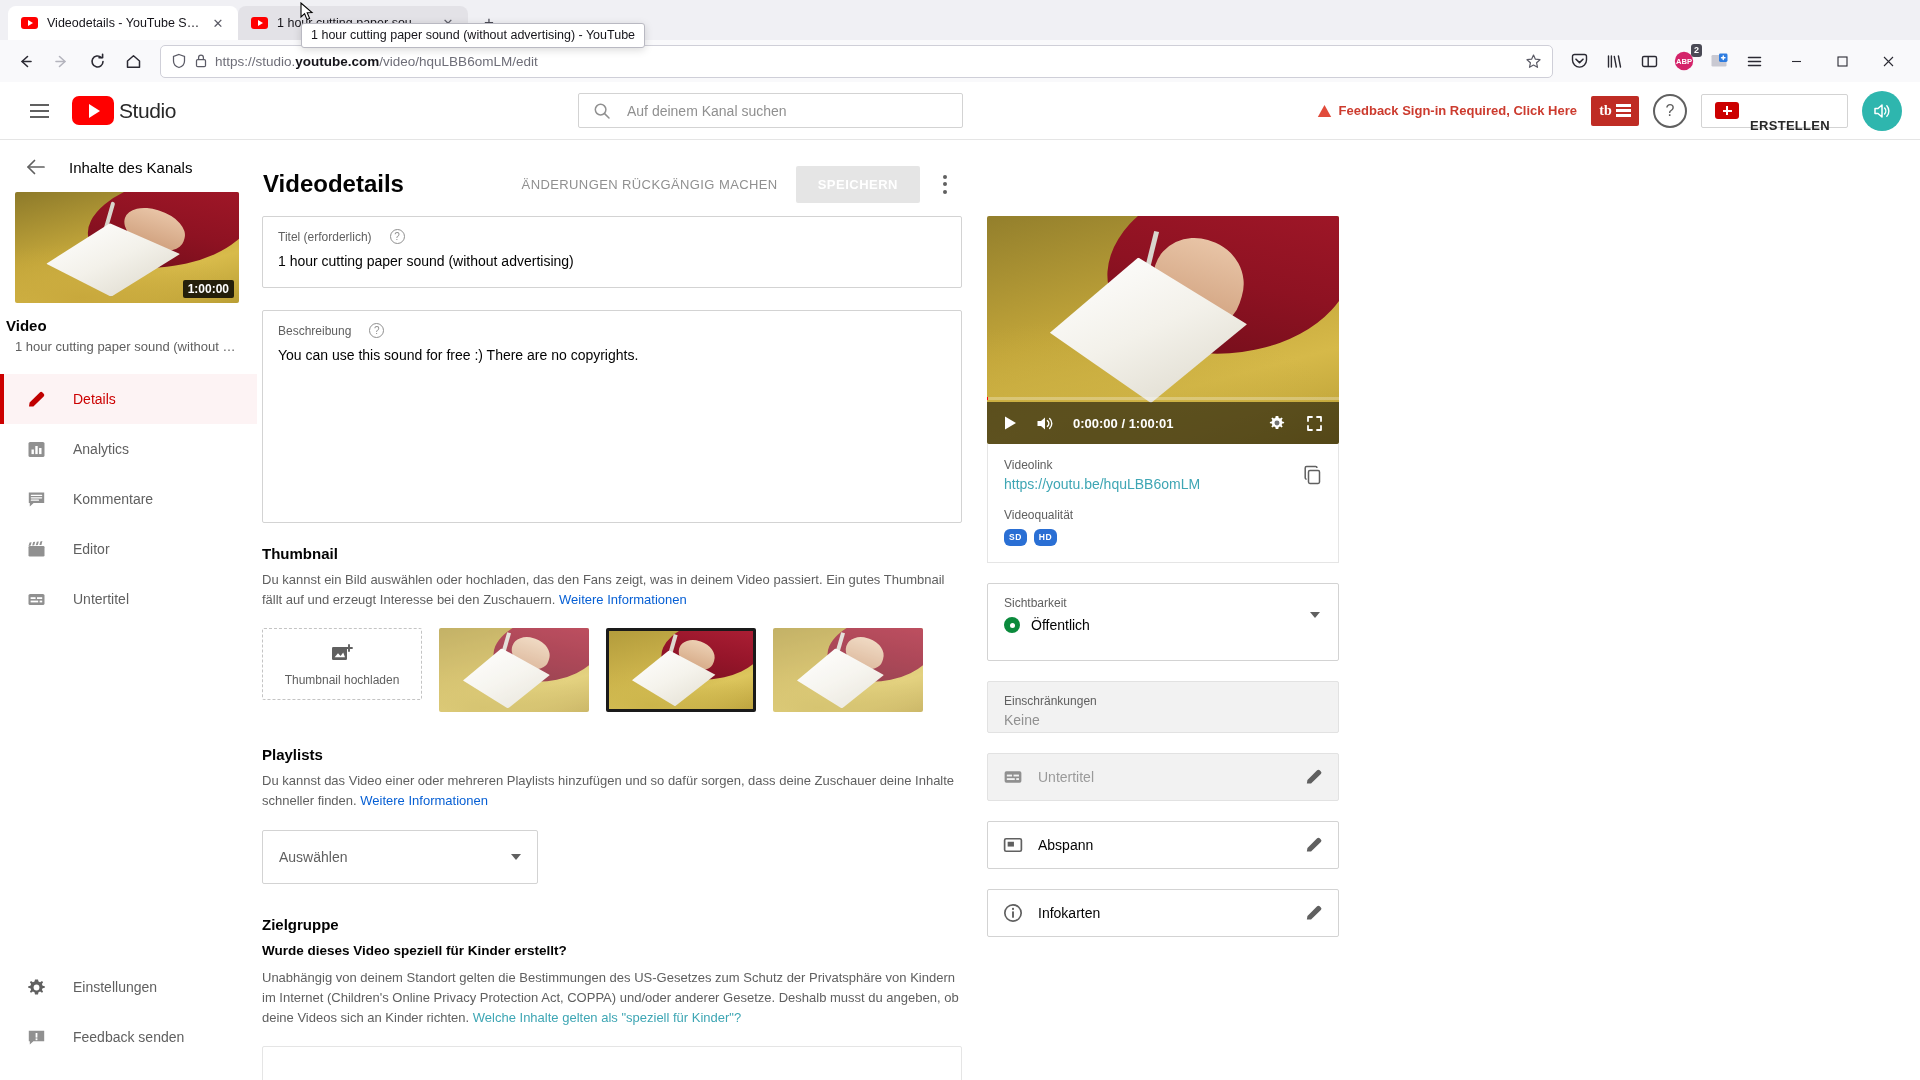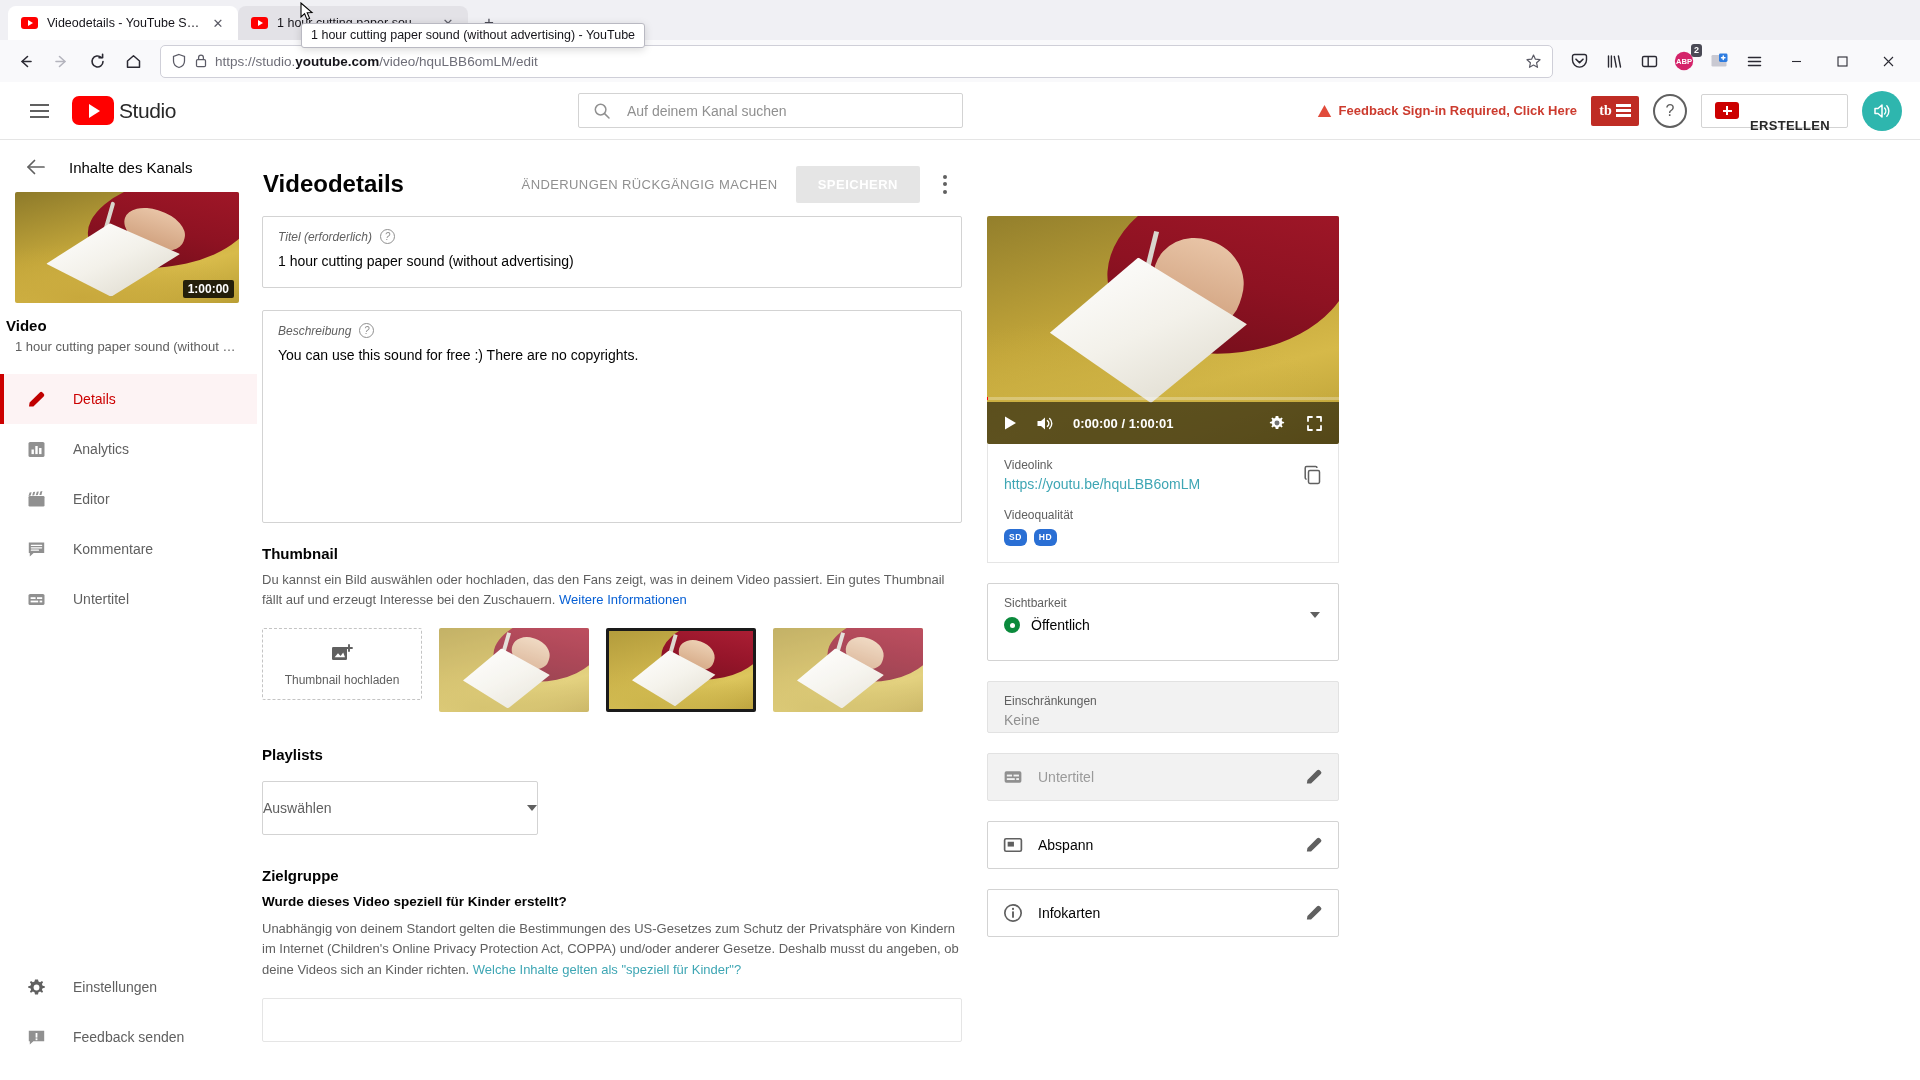--- a/index.html
+++ b/index.html
@@ -253,21 +253,21 @@
     padding: 11px 22px; border-radius: 2px;
   }
   #kebab-btn { width: 34px; height:34px; display:flex;align-items:center;justify-content:center; }
   #kebab-btn i { display:block; width:4px;height:4px;border-radius:50%;background:#606060; }
   #kebab-btn .col { display:flex;flex-direction:column;gap:3.5px; }
 
   .field-box {
     border: 1px solid #d3d3d3; border-radius: 2px;
     padding: 12px 15px 10px; margin-bottom: 22px; background:#fff;
   }
-  .field-label-row { display:flex; align-items:flex-end; gap: 8px; font-style: italic; }
+  .field-label-row { display:flex; align-items:flex-end; gap: 18px; }
   .field-label { font-size: 12px; color:#606060; }
   .help-circ {
     width: 15px; height:15px; border-radius:50%; border:1px solid #909090;
     display:flex; align-items:center;justify-content:center;
     font-size: 10px; color:#909090; line-height:1;
   }
   .field-value { font-size: 14px; color:#030303; margin-top: 9px; }
   #title-box { height: 72px; }
   #desc-box { height: 213px; }
 
@@ -306,21 +306,21 @@
     transform: rotate(-6deg);
     clip-path: polygon(48% 0%, 100% 52%, 48% 100%, 0% 46%);
   }
   .thumb-opt .scissors {
     position:absolute; left: 42%; top: 4%; width: 4px; height: 44%;
     background:#ddd9d0; transform: rotate(16deg);
   }
 
   #playlist-select {
     width: 276px; height: 54px; border:1px solid #d3d3d3; border-radius:2px;
-    display:flex; align-items:center; padding: 0 0; margin-top: 18px;
+    display:flex; align-items:center; padding: 0 16px; margin-top: 18px;
   }
   #playlist-select-label { font-size: 14px; color:#606060; }
   .caret { margin-left:auto; width:0;height:0;
     border-left:5px solid transparent;border-right:5px solid transparent;
     border-top:6px solid #606060; }
 
   
   #player {
     width: 352px; height: 228px; position:relative; overflow:hidden; border-radius:2px;
     background:
@@ -608,32 +608,32 @@
             <rect x="2.5" y="3" width="16" height="15" rx="1.6" fill="#909090"></rect>
             <rect x="5.5" y="10.5" width="2.4" height="4.6" fill="#fff"></rect>
             <rect x="9.3" y="7" width="2.4" height="8.1" fill="#fff"></rect>
             <rect x="13.1" y="9" width="2.4" height="6.1" fill="#fff"></rect>
           </svg>
         <span class="side-item-label">Analytics</span>
       </div>
 
       <div class="side-item">
         <svg width="21" height="21" viewBox="0 0 21 21">
+            <path d="M2.8 3.6 H18.2 V14 H7.6 L3.8 17.6 V14 H2.8 Z" fill="#909090"></path>
+            <path d="M5.4 6.4 H15.6 M5.4 8.8 H15.6 M5.4 11.2 H12.4" stroke="#fff" stroke-width="1.3" stroke-linecap="round"></path>
+          </svg>
+        <span class="side-item-label">Kommentare</span>
+      </div>
+
+      <div class="side-item">
+        <svg width="21" height="21" viewBox="0 0 21 21">
             <rect x="2.5" y="7" width="16" height="10.5" rx="1.2" fill="#909090"></rect>
             <path d="M2.5 7 L3.6 3.6 L5.6 3.2 L4.6 6.6 Z M6.2 6.6 L7.2 3 L9.2 2.7 L8.2 6.3 Z M9.8 6.3 L10.8 2.7 L12.8 2.4 L11.8 6.1 Z M13.4 6.1 L14.4 2.4 L16.4 2.1 L15.4 5.9 Z" fill="#909090"></path>
           </svg>
         <span class="side-item-label">Editor</span>
-      </div>
-
-      <div class="side-item">
-        <svg width="21" height="21" viewBox="0 0 21 21">
-            <path d="M2.8 3.6 H18.2 V14 H7.6 L3.8 17.6 V14 H2.8 Z" fill="#909090"></path>
-            <path d="M5.4 6.4 H15.6 M5.4 8.8 H15.6 M5.4 11.2 H12.4" stroke="#fff" stroke-width="1.3" stroke-linecap="round"></path>
-          </svg>
-        <span class="side-item-label">Kommentare</span>
       </div>
 
       <div class="side-item">
         <svg width="21" height="21" viewBox="0 0 21 21">
             <rect x="2.5" y="5" width="16" height="11" rx="1.6" fill="#909090"></rect>
             <rect x="4.6" y="8.2" width="5" height="1.8" fill="#fff"></rect>
             <rect x="11" y="8.2" width="5.2" height="1.8" fill="#fff"></rect>
             <rect x="4.6" y="11.6" width="7.6" height="1.8" fill="#fff"></rect>
             <rect x="13.6" y="11.6" width="2.6" height="1.8" fill="#fff"></rect>
           </svg>
@@ -727,20 +727,24 @@
               <div class="arm"></div>
                 <div class="hand"></div>
                 <div class="scissors"></div>
                 <div class="paper"></div>
             </div>
           </div>
         </div>
 
         <div style="margin-top:34px;">
           <div class="sec-title">Playlists</div>
+          <div class="sec-desc">
+            <span>Du kannst das Video einer oder mehreren Playlists hinzufügen und so dafür sorgen, dass deine Zuschauer deine Inhalte schneller finden.</span>
+            <span class="lnk">Weitere Informationen</span>
+          </div>
           <div id="playlist-select">
             <span id="playlist-select-label">Auswählen</span>
             <span class="caret"></span>
           </div>
         </div>
 
         <div style="margin-top:32px;">
           <div class="sec-title">Zielgruppe</div>
           <div style="font-size:13.5px;color:#030303;font-weight:600;margin:10px 0 10px;">Wurde dieses Video speziell für Kinder erstellt?</div>
           <div class="sec-desc">

